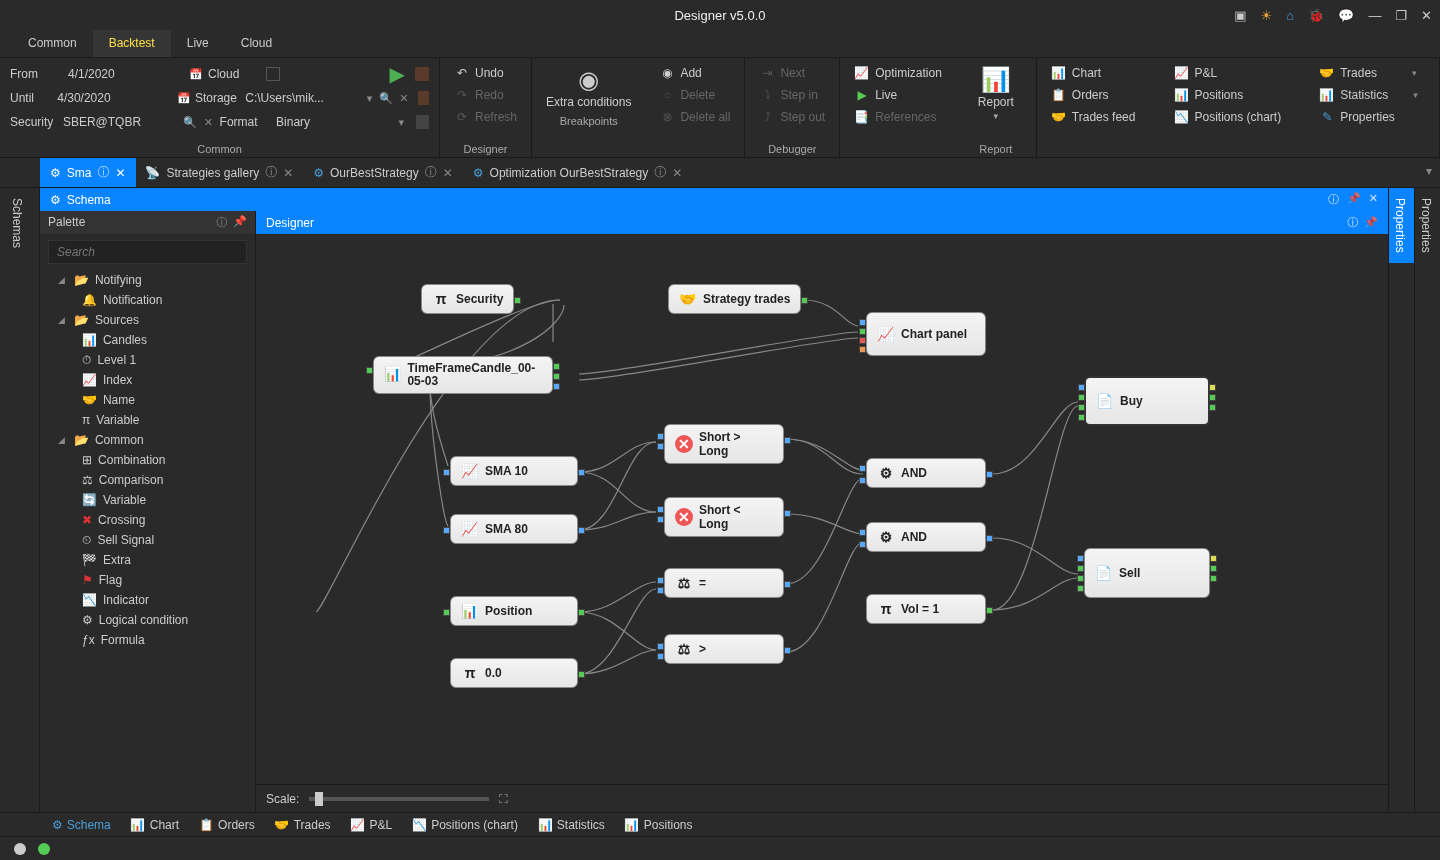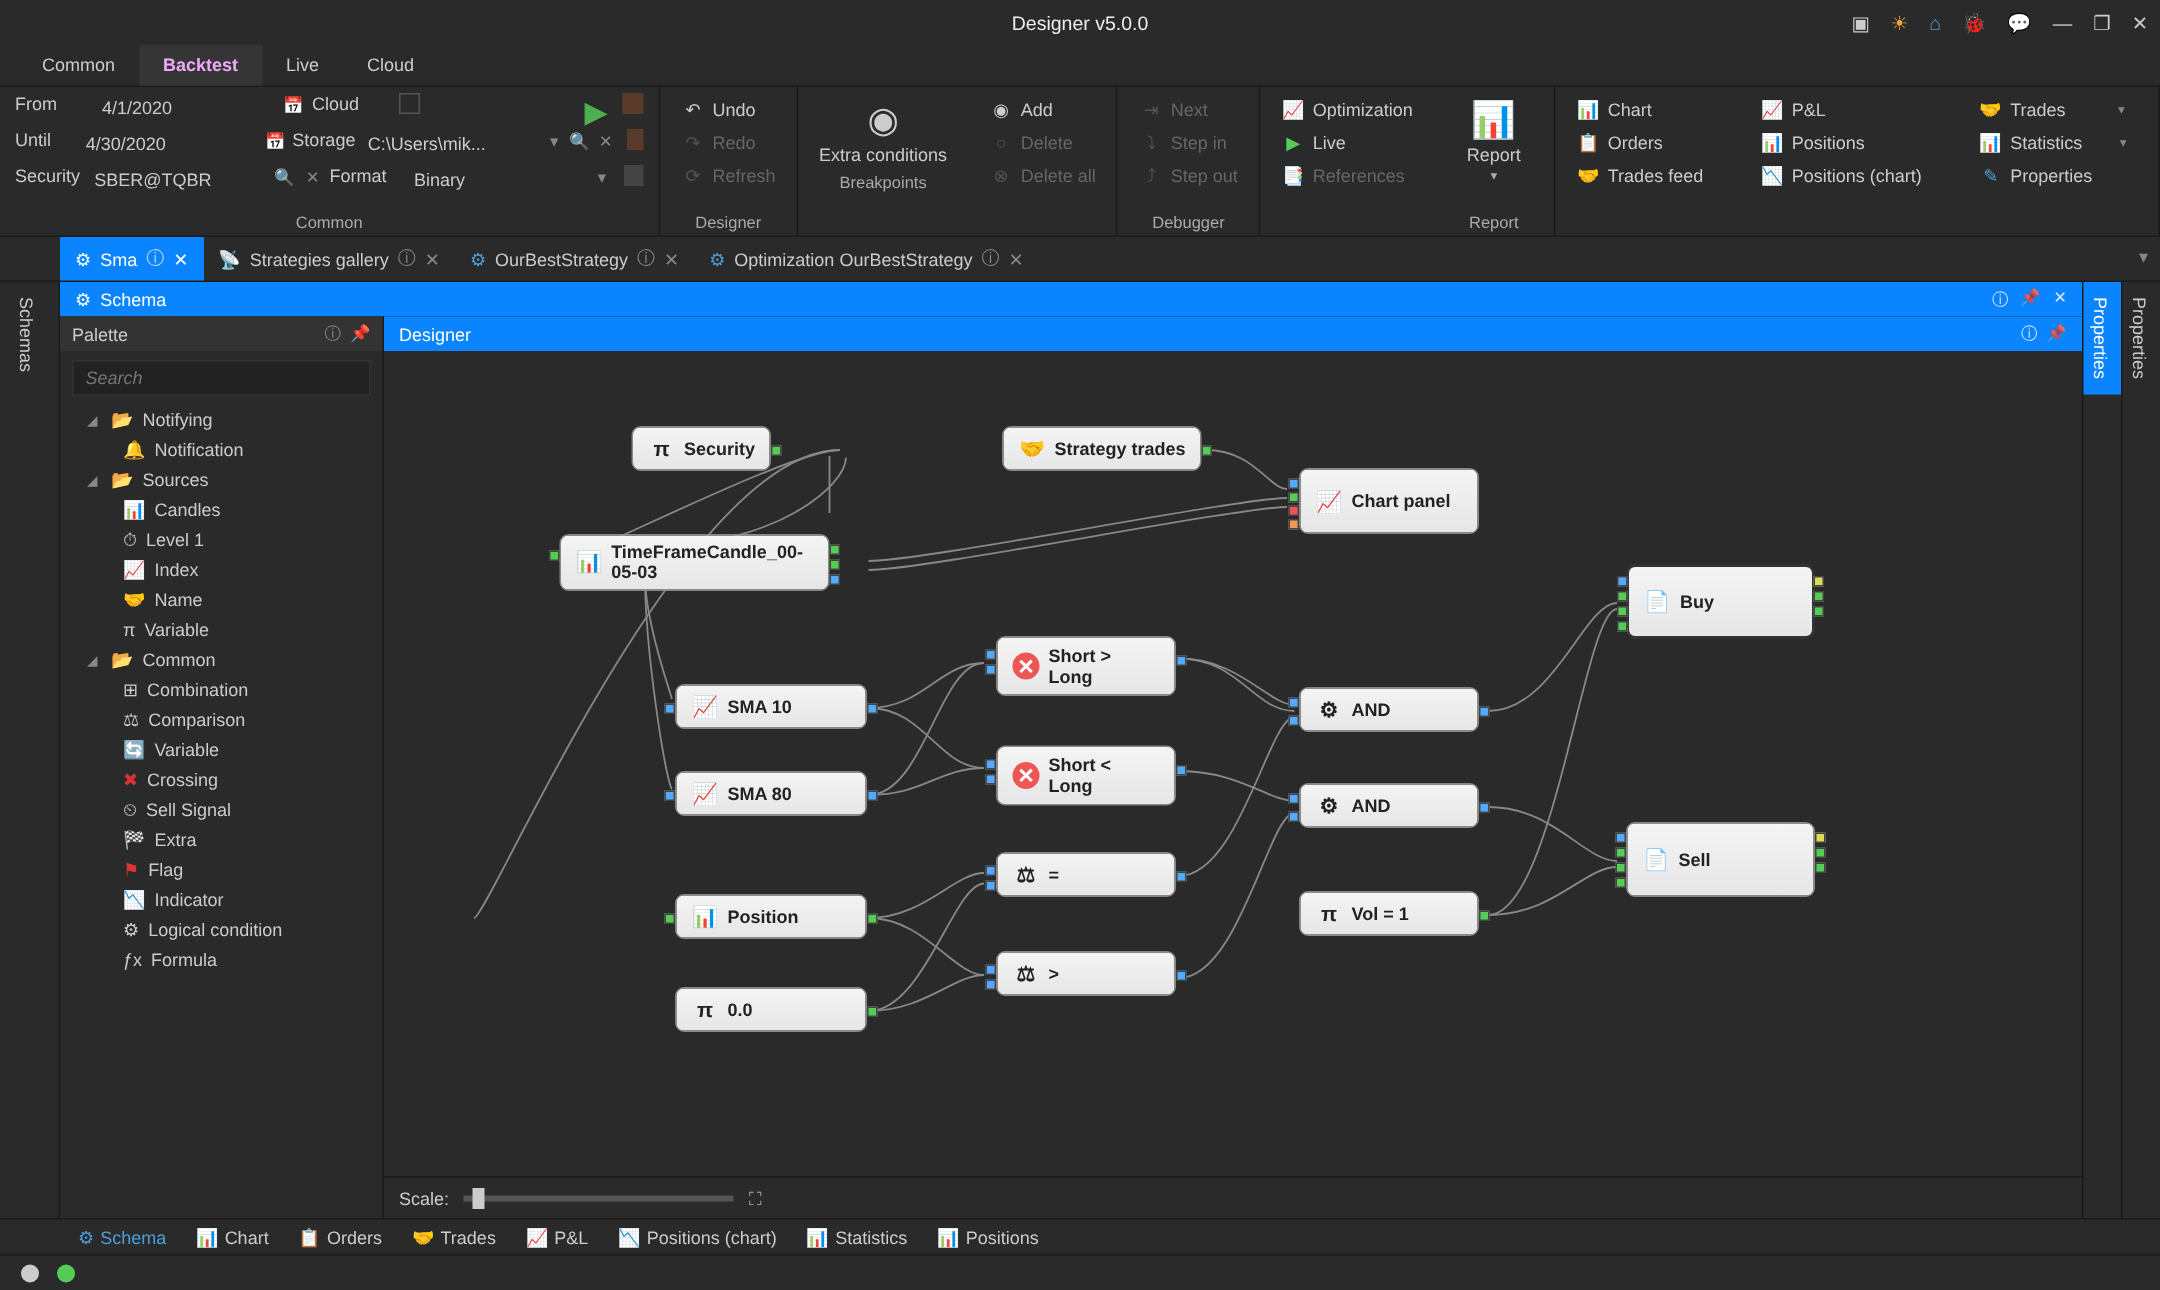--- a/index.html
+++ b/index.html
@@ -10,27 +10,27 @@
 .title-bar .title { color: #eee; font-size: 13px; }
 .title-bar .icons { position: absolute; right: 8px; display: flex; gap: 14px; align-items: center; }
 .title-bar .icons span { color: #ccc; cursor: pointer; font-size: 13px; }
 .icon-orange { color: #e8a33d !important; }
 .icon-blue { color: #4a9fd8 !important; }
 .icon-red { color: #d87a4a !important; }
 
 
 .main-tabs { display: flex; border-bottom: 1px solid #1a1a1a; height: 28px; padding-left: 12px; }
 .main-tabs .tab { padding: 6px 16px; color: #ccc; cursor: pointer; }
-.main-tabs .tab.active { background: #353535; color: #f0abfc; font-weight: bold; }
+.main-tabs .tab.active { background: #353535; color: #fde047; }
 
 
 .ribbon { display: flex; height: 100px; border-bottom: 1px solid #1a1a1a; }
 .ribbon-group { display: flex; flex-direction: column; border-right: 1px solid #1a1a1a; padding: 4px 10px 2px; }
 .ribbon-group .group-label { text-align: center; color: #aaa; font-size: 11px; margin-top: auto; padding-top: 2px; }
-.ribbon-row { display: flex; height: 24px; gap: 4px; }
+.ribbon-row { display: flex; align-items: center; height: 24px; gap: 4px; }
 .ribbon-row label { width: 50px; color: #ccc; }
 .ribbon-input { background: #2a2a2a; border: none; color: #ccc; width: 120px; height: 20px; padding: 0 4px; }
 .ribbon-input-wide { width: 118px; }
 .icon-btn-small { width: 16px; height: 16px; display: inline-flex; align-items: center; justify-content: center; cursor: pointer; color: #888; font-size: 11px; }
 .vbtn { display: flex; flex-direction: column; align-items: center; justify-content: center; gap: 2px; padding: 4px 8px; cursor: pointer; min-width: 60px; }
 .vbtn .big-icon { font-size: 24px; }
 .vbtn .lbl { font-size: 12px; color: #ccc; text-align: center; line-height: 1.1; }
 .hbtn { display: flex; align-items: center; gap: 5px; height: 22px; padding: 0 4px; cursor: pointer; color: #ccc; }
 .hbtn .ic { width: 16px; display: inline-flex; justify-content: center; font-size: 12px; }
 .hbtn.disabled { color: #666; }
@@ -56,21 +56,21 @@
 .right-rail .vert.props1 { background: #0a84ff; color: white; }
 
 .schema-panel { flex: 1; display: flex; flex-direction: column; }
 .panel-header { background: #0a84ff; color: white; padding: 4px 10px; display: flex; align-items: center; gap: 6px; }
 .panel-header .spacer { flex: 1; }
 .panel-header .phicons { display: flex; gap: 8px; }
 .panel-header .phicons span { color: rgba(255,255,255,0.8); cursor: pointer; font-size: 11px; }
 
 .panel-body { flex: 1; display: flex; }
 .palette { width: 216px; background: #2a2a2a; border-right: 1px solid #1a1a1a; display: flex; flex-direction: column; }
-.palette-header { background: #333; padding: 4px 8px; display: flex; align-items: center; }
+.palette-header { background: #333; padding: 4px 8px; display: flex; align-items: flex-start; }
 .palette-header .spacer { flex: 1; }
 .palette-header span.ic { color: #888; cursor: pointer; font-size: 11px; margin-left: 6px; }
 .search-box { margin: 6px 8px; }
 .search-box input { width: 100%; background: #222; border: 1px solid #333; color: #aaa; padding: 4px 8px; font-style: italic; }
 .palette-list-header { background: #2e2e2e; padding: 4px 8px; color: #ccc; font-size: 12px; border-top: 1px solid #1a1a1a; border-bottom: 1px solid #1a1a1a; }
 .palette-tree { flex: 1; overflow-y: auto; overflow-x: hidden; }
 .palette-tree::-webkit-scrollbar { width: 10px; }
 .palette-tree::-webkit-scrollbar-thumb { background: #555; }
 .palette-tree::-webkit-scrollbar-track { background: #2a2a2a; }
 .tree-node { padding: 3px 8px 3px 18px; display: flex; align-items: center; gap: 6px; cursor: pointer; color: #ccc; }

